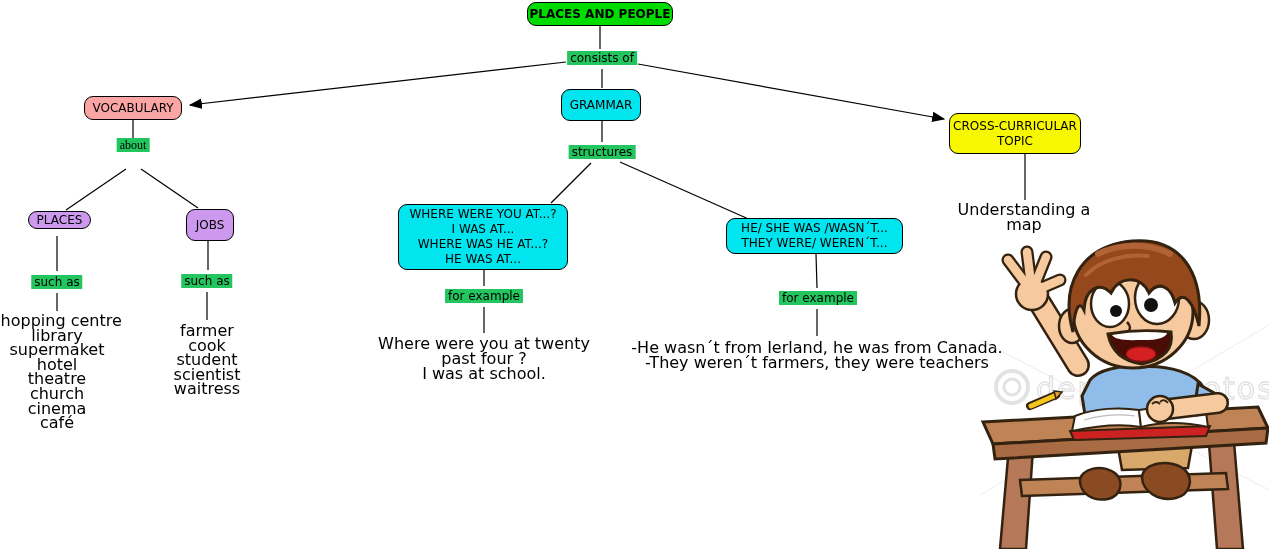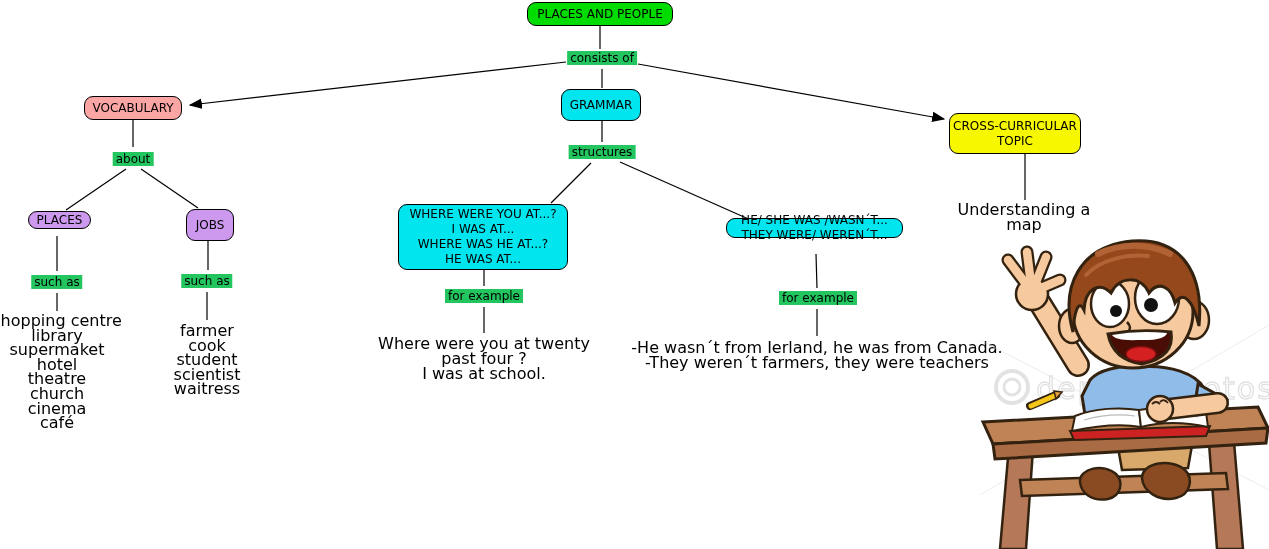--- a/index.html
+++ b/index.html
@@ -55,21 +55,21 @@
       <line x1="208" y1="234" x2="208" y2="270"></line>
       <line x1="207" y1="292" x2="207" y2="320"></line>
       <line x1="484" y1="270" x2="484" y2="286"></line>
       <line x1="484" y1="307" x2="484" y2="333"></line>
       <line x1="816" y1="254" x2="817" y2="288"></line>
       <line x1="817" y1="309" x2="817" y2="336"></line>
       <line x1="1025" y1="154" x2="1025" y2="200"></line>
     </g>
   </svg>
 
-  <div class="node" style="left: 527px; top: 2px; width: 146px; height: 24px; background: rgb(0, 219, 0);">PLACES AND PEOPLE</div>
+  <div class="node" style="left: 527px; top: 2px; width: 146px; height: 24px; background: rgb(0, 219, 0); font-weight: bold;">PLACES AND PEOPLE</div>
 
   <div class="node" style="left: 84px; top: 96px; width: 98px; height: 24px; background: #fca5a5;">VOCABULARY</div>
 
   <div class="node" style="left: 561px; top: 89px; width: 80px; height: 32px; background: rgb(0, 229, 238);">GRAMMAR</div>
 
   <div class="node" style="left: 949px; top: 113px; width: 132px; height: 41px; background: rgb(247, 247, 0);">
     <div>CROSS-CURRICULAR</div>
     <div>TOPIC</div>
   </div>
 
@@ -77,27 +77,27 @@
 
   <div class="node" style="left: 186px; top: 209px; width: 48px; height: 32px; background: rgb(204, 153, 238);">JOBS</div>
 
   <div class="node" style="left: 398px; top: 204px; width: 170px; height: 66px; background: rgb(0, 229, 238);">
     <div>WHERE WERE YOU AT...?</div>
     <div>I WAS AT...</div>
     <div>WHERE WAS HE AT...?</div>
     <div>HE WAS AT...</div>
   </div>
 
-  <div class="node" style="left: 726px; top: 218px; width: 177px; height: 20px; background: rgb(0, 229, 238);">
+  <div class="node" style="left: 726px; top: 218px; width: 177px; height: 36px; background: rgb(0, 229, 238);">
     <div>HE/ SHE WAS /WASN´T...</div>
     <div>THEY WERE/ WEREN´T...</div>
   </div>
 
   <div class="lbl" style="left:602px; top:51px;">consists of</div>
-  <div class="lbl" style="left:133px; top:152px;">about</div>
+  <div class="lbl" style="left:133px; top:138px;font-family:Liberation Serif, serif;">about</div>
   <div class="lbl" style="left:602px; top:145px;">structures</div>
   <div class="lbl" style="left:57px;  top:275px;">such as</div>
   <div class="lbl" style="left:207px; top:274px;">such as</div>
   <div class="lbl" style="left:484px; top:289px;">for example</div>
   <div class="lbl" style="left:818px; top:291px;">for example</div>
 
   <div class="leaf" style="left:57px; top:314px;">
     <div>shopping centre</div>
     <div>library</div>
     <div>supermaket</div>

